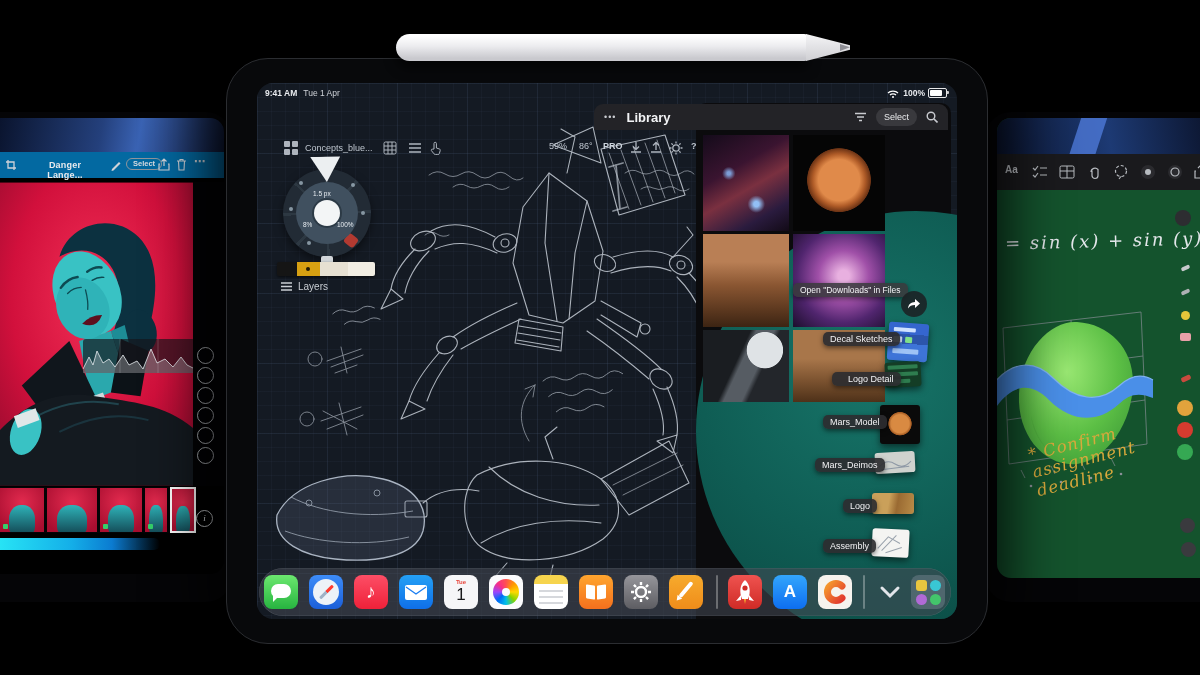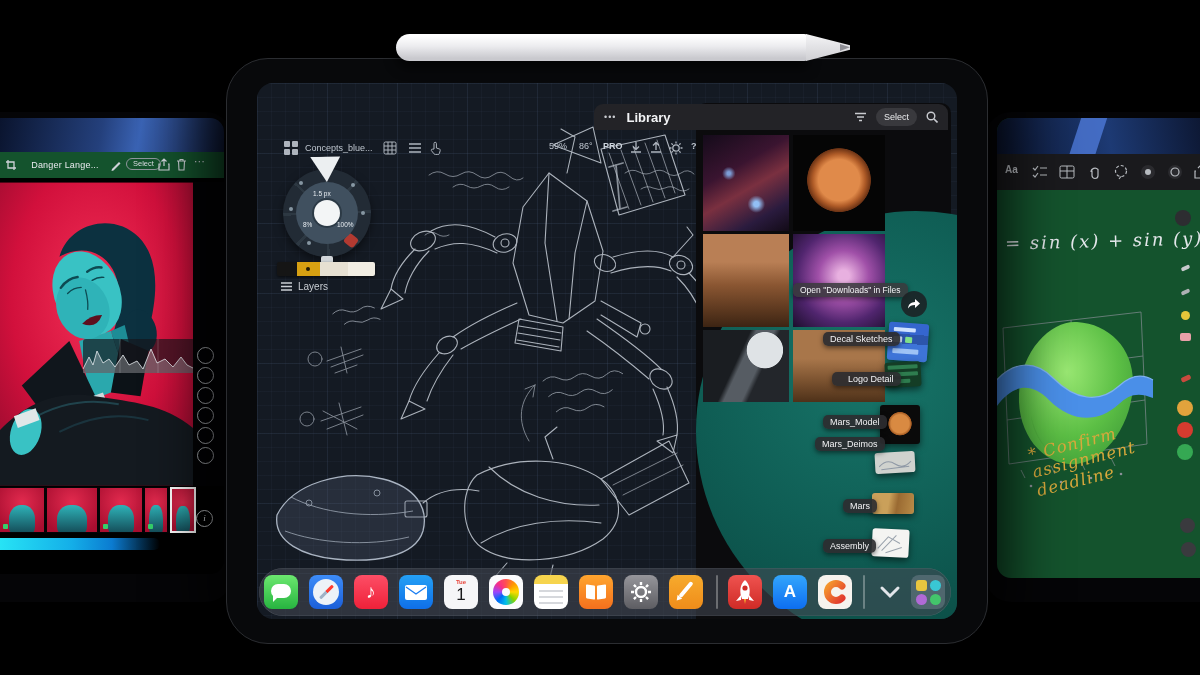--- a/index.html
+++ b/index.html
@@ -10,21 +10,21 @@
 
   
   .ipad-side{position:absolute;background:#050507;}
   #left-ipad{left:0;top:112px;width:232px;height:490px;border-radius:0 26px 26px 0;box-shadow:0 0 30px rgba(0,0,0,.9);}
   #right-ipad{left:985px;top:112px;width:215px;height:490px;border-radius:26px 0 0 26px;box-shadow:0 0 30px rgba(0,0,0,.9);}
   .lscreen{position:absolute;left:0;top:6px;width:224px;height:456px;border-radius:0 14px 14px 0;overflow:hidden;background:#000;}
   .rscreen{position:absolute;left:12px;top:6px;width:203px;height:460px;border-radius:14px 0 0 14px;overflow:hidden;background:#14532d;}
   .wallL{position:absolute;left:0;top:0;width:100%;height:34px;background:linear-gradient(100deg,#0a142e 0%,#24407c 45%,#3a63b4 62%,#101b3a 100%);}
   .wallR{position:absolute;left:0;top:0;width:100%;height:36px;background:linear-gradient(80deg,#0b1530 0%,#1d3a74 55%,#0d1834 100%);}
   .wallR i{position:absolute;left:78px;top:-4px;width:26px;height:46px;background:#4d79d8;transform:skewX(-18deg);opacity:.8;}
-  .ltb{position:absolute;left:0;top:34px;width:100%;height:26px;background:#14532d;display:flex;align-items:center;color:#cfd3d9;}
+  .ltb{position:absolute;left:0;top:34px;width:100%;height:26px;background:#0369a1;display:flex;align-items:center;color:#cfd3d9;font-weight:bold;}
   .ltitle{font-size:9px;color:#e8eaee;letter-spacing:.2px;}
   .pill{border:1px solid #8f959c;color:#d8dce1;font-size:7.5px;padding:1px 6px;border-radius:8px;line-height:1;}
   .photo{position:absolute;left:0;top:64px;width:193px;height:304px;overflow:hidden;}
   .hist{position:absolute;left:83px;top:221px;width:112px;height:34px;background:rgba(22,22,28,.68);border-radius:3px;}
   .railL{position:absolute;left:193px;top:64px;width:31px;height:304px;background:#030305;}
   .rc{position:absolute;left:4px;width:15px;height:15px;border:1.2px solid rgba(230,235,240,.75);border-radius:50%;}
   .strip{position:absolute;left:0;top:369px;width:193px;height:46px;background:#040406;display:flex;gap:3px;align-items:center;}
   .thumb{position:relative;height:44px;background:radial-gradient(circle at 50% 32%,#e22a4e 0%,#a80e30 85%);overflow:hidden;flex:none;}
   .thumb::after{content:"";position:absolute;left:20%;bottom:-4px;width:60%;height:70%;background:linear-gradient(#2fb3b8,#11414e);border-radius:45% 45% 30% 30%;}
   .thumb.badge::before{content:"";position:absolute;left:3px;bottom:3px;width:5px;height:5px;background:#35d06a;border-radius:1px;z-index:2;}
@@ -349,20 +349,34 @@
       <div class="dot" style="left:180px;top:304px;width:16px;height:16px;background:#d63b2f;"></div>
       <div class="dot" style="left:180px;top:326px;width:16px;height:16px;background:#35a853;"></div>
       <div class="dot" style="left:183px;top:400px;width:15px;height:15px;background:#3a3a3e;"></div>
       <div class="dot" style="left:184px;top:424px;width:15px;height:15px;background:#3a3a3e;"></div>
     </div>
   </div>
 
   <div id="center-ipad">
     <div id="cscreen">
 
+      <div class="statusbar">
+        <span style="margin-left:8px;">9:41 AM</span>
+        <span style="margin-left:6px;font-weight:normal;color:#cfd3d9;">Tue 1 Apr</span>
+        <span style="margin-left:auto;display:flex;align-items:center;margin-right:10px;">
+          <svg width="12" height="9">
+              <path d="M1,4 C3.2,1.6 8.8,1.6 11,4 M3,6 C4.6,4.4 7.4,4.4 9,6" stroke="#fff" stroke-width="1.2" fill="none"></path>
+              <circle cx="6" cy="8" r="1" fill="#fff"></circle>
+            </svg>
+          <span style="margin-left:4px;">100%</span>
+          <span class="batt">
+              <i></i>
+            </span>
+        </span>
+      </div>
 
       <div class="sketch">
         <svg width="700" height="480" viewBox="0 0 700 480">
           <g stroke="#d2d9e2" fill="none" stroke-width="1.1" opacity="0.8" stroke-linecap="round" stroke-linejoin="round">
             <path d="M292,50 L330,78 L346,128 L338,178 L306,200 L272,192 L256,140 L266,84 Z"></path>
             <path d="M292,50 L288,120 L300,198"></path>
               <path d="M330,78 L318,130 L312,196"></path>
             <path d="M262,196 L306,204 L304,228 L258,220 Z"></path>
             <path d="M262,203 L304,210 M261,210 L303,217 M260,217 L302,224"></path>
             <path d="M310,50 L318,14 L304,6"></path>
@@ -597,28 +611,28 @@
               <rect x="3" y="10" width="30" height="4" rx="1"></rect>
               <rect x="3" y="17" width="22" height="4" rx="1"></rect>
             </g>
           </svg>
       </div>
 
       <div class="dragrow-label" style="left:566px;top:332px;">Mars_Model</div>
       <div class="dragthumb" style="left:623px;top:322px;width:40px;height:39px;background:
            radial-gradient(circle at 50% 48%, #d98a42 0 32%, #a35a22 40%, rgba(0,0,0,0) 42%) #0a0a0a;"></div>
 
-      <div class="dragrow-label" style="left:558px;top:354px;">Mars_Deimos</div>
+      <div class="dragrow-label" style="left:558px;top:375px;">Mars_Deimos</div>
       <div class="dragthumb" style="left:618px;top:369px;width:40px;height:21px;transform:rotate(-3deg);background:#cfd2ce;">
         <svg width="40" height="21" class="mini-sk">
             <path d="M4 14 Q12 6 20 12 T36 10 M6 17 L34 15" stroke="#8f99a6" fill="none"></path>
           </svg>
       </div>
 
-      <div class="dragrow-label" style="left:586px;top:416px;">Mars</div>
+      <div class="dragrow-label" style="left:586px;top:416px;">Logo</div>
       <div class="dragthumb" style="left:615px;top:410px;width:42px;height:21px;background:
            linear-gradient(100deg,#caa05a 0 40%,#9a6a32 60%,#b98c48 100%);"></div>
 
       <div class="dragrow-label" style="left:566px;top:456px;">Assembly</div>
       <div class="dragthumb" style="left:615px;top:446px;width:37px;height:28px;transform:rotate(3deg);background:#f4f4f2;">
         <svg width="37" height="28" class="mini-sk">
             <path d="M6 20 L16 8 L28 14 M10 22 L24 6 M14 24 L30 18" stroke="#9aa3ad" fill="none"></path>
           </svg>
       </div>
 

